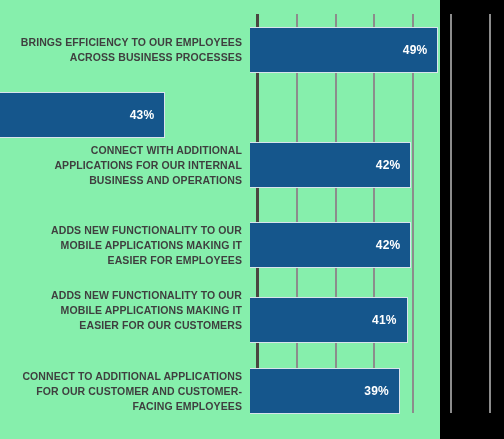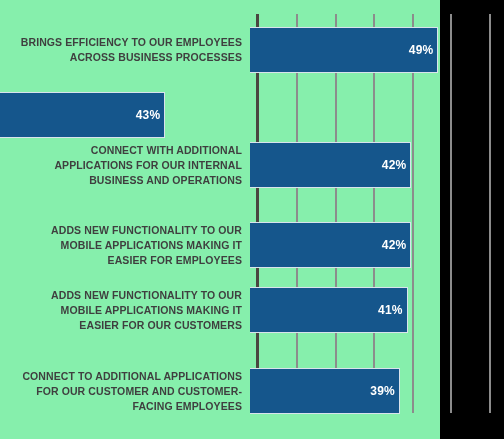--- a/index.html
+++ b/index.html
@@ -78,21 +78,21 @@
     border:1.5px solid #d9e3ec;
     border-left:none;
     display:flex;
     align-items:center;
     justify-content:flex-end;
   }
   .bar-value {
     color:#ffffff;
     font-size:12px;
     font-weight:700;
-    padding-right:4px;
+    padding-right:10px;
     letter-spacing:0.2px;
     text-align:center;
   }
 </style>
 </head>
 <body>
 
 <div id="chart-root">
 
   <div class="plot-area">
@@ -142,21 +142,21 @@
           <div class="bar" style="width: 161.49px;">
             <span class="bar-value">42%</span>
           </div>
         </div>
       </div>
       <div class="row" style="top: 287px; height: 46px;">
         <div class="row-label">ADDS NEW FUNCTIONALITY TO OUR
 MOBILE APPLICATIONS MAKING IT
 EASIER FOR OUR CUSTOMERS</div>
         <div class="bar-track">
-          <div class="bar" style="width: 157.645px;">
+          <div class="bar" style="width: 157.645px; margin-top: 10px;">
             <span class="bar-value">41%</span>
           </div>
         </div>
       </div>
       <div class="row" style="top: 368px; height: 46px;">
         <div class="row-label">CONNECT TO ADDITIONAL APPLICATIONS
 FOR OUR CUSTOMER AND CUSTOMER-
 FACING EMPLOYEES</div>
         <div class="bar-track">
           <div class="bar" style="width: 149.955px;">

